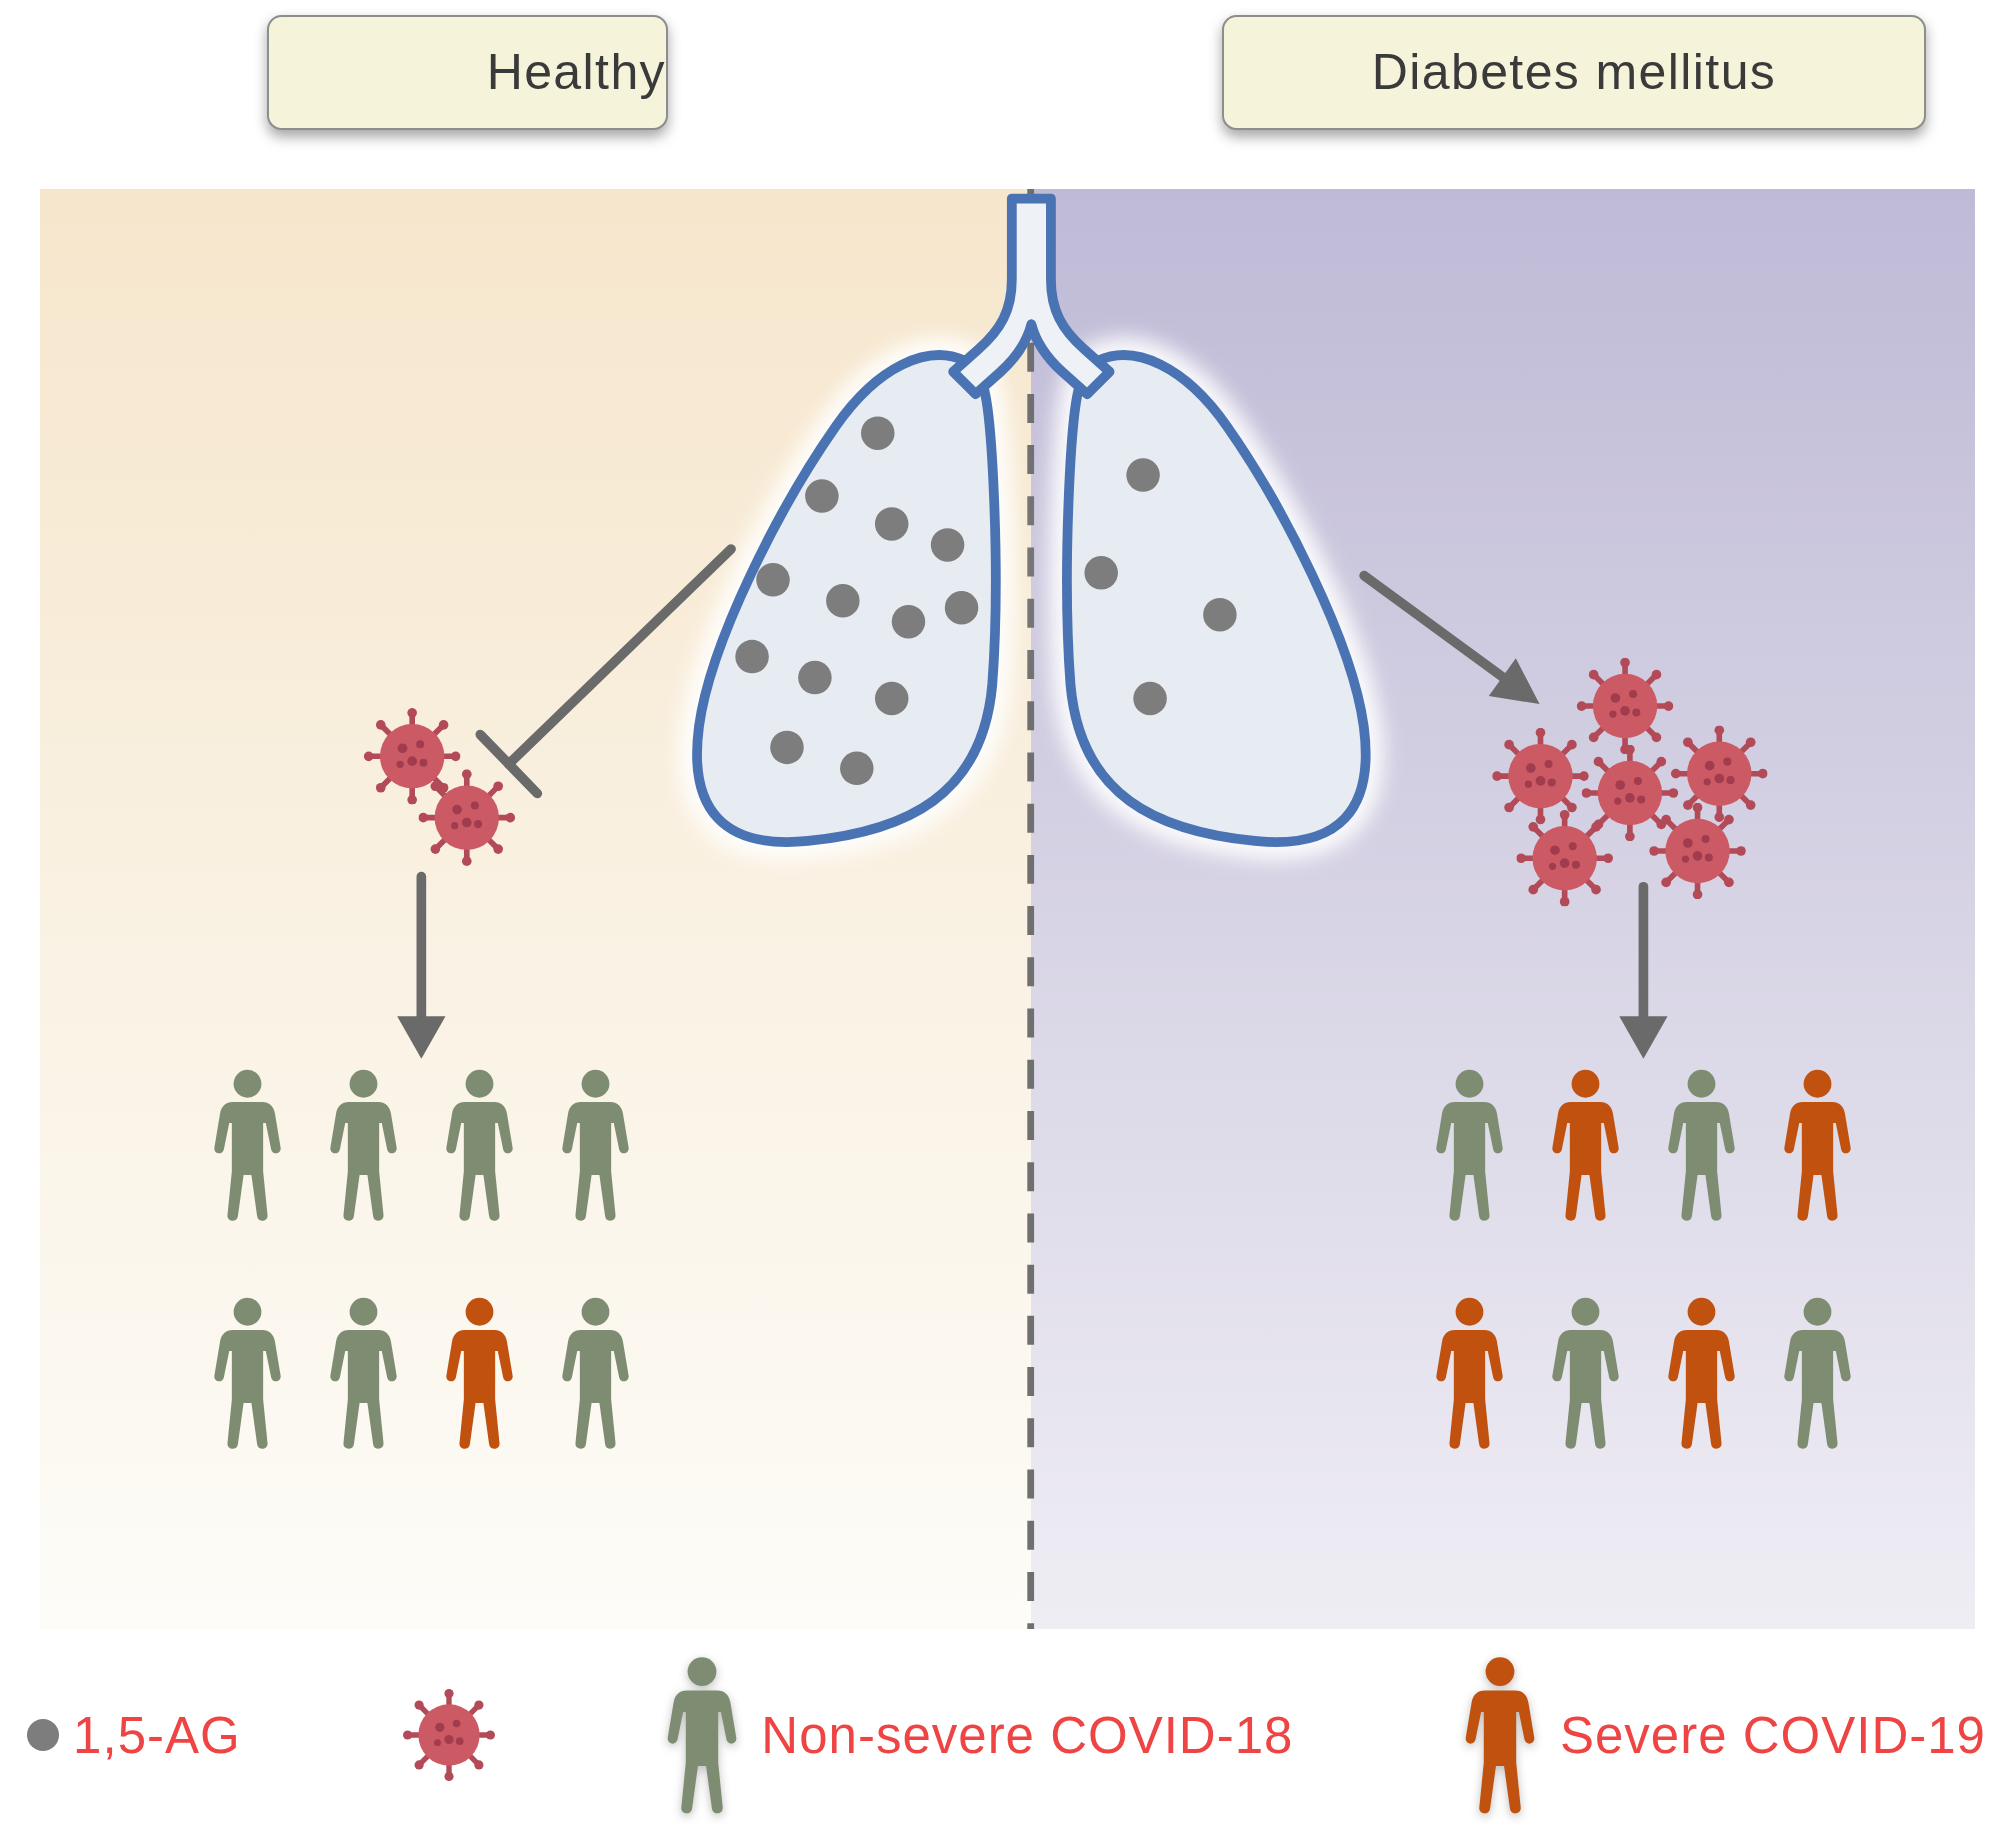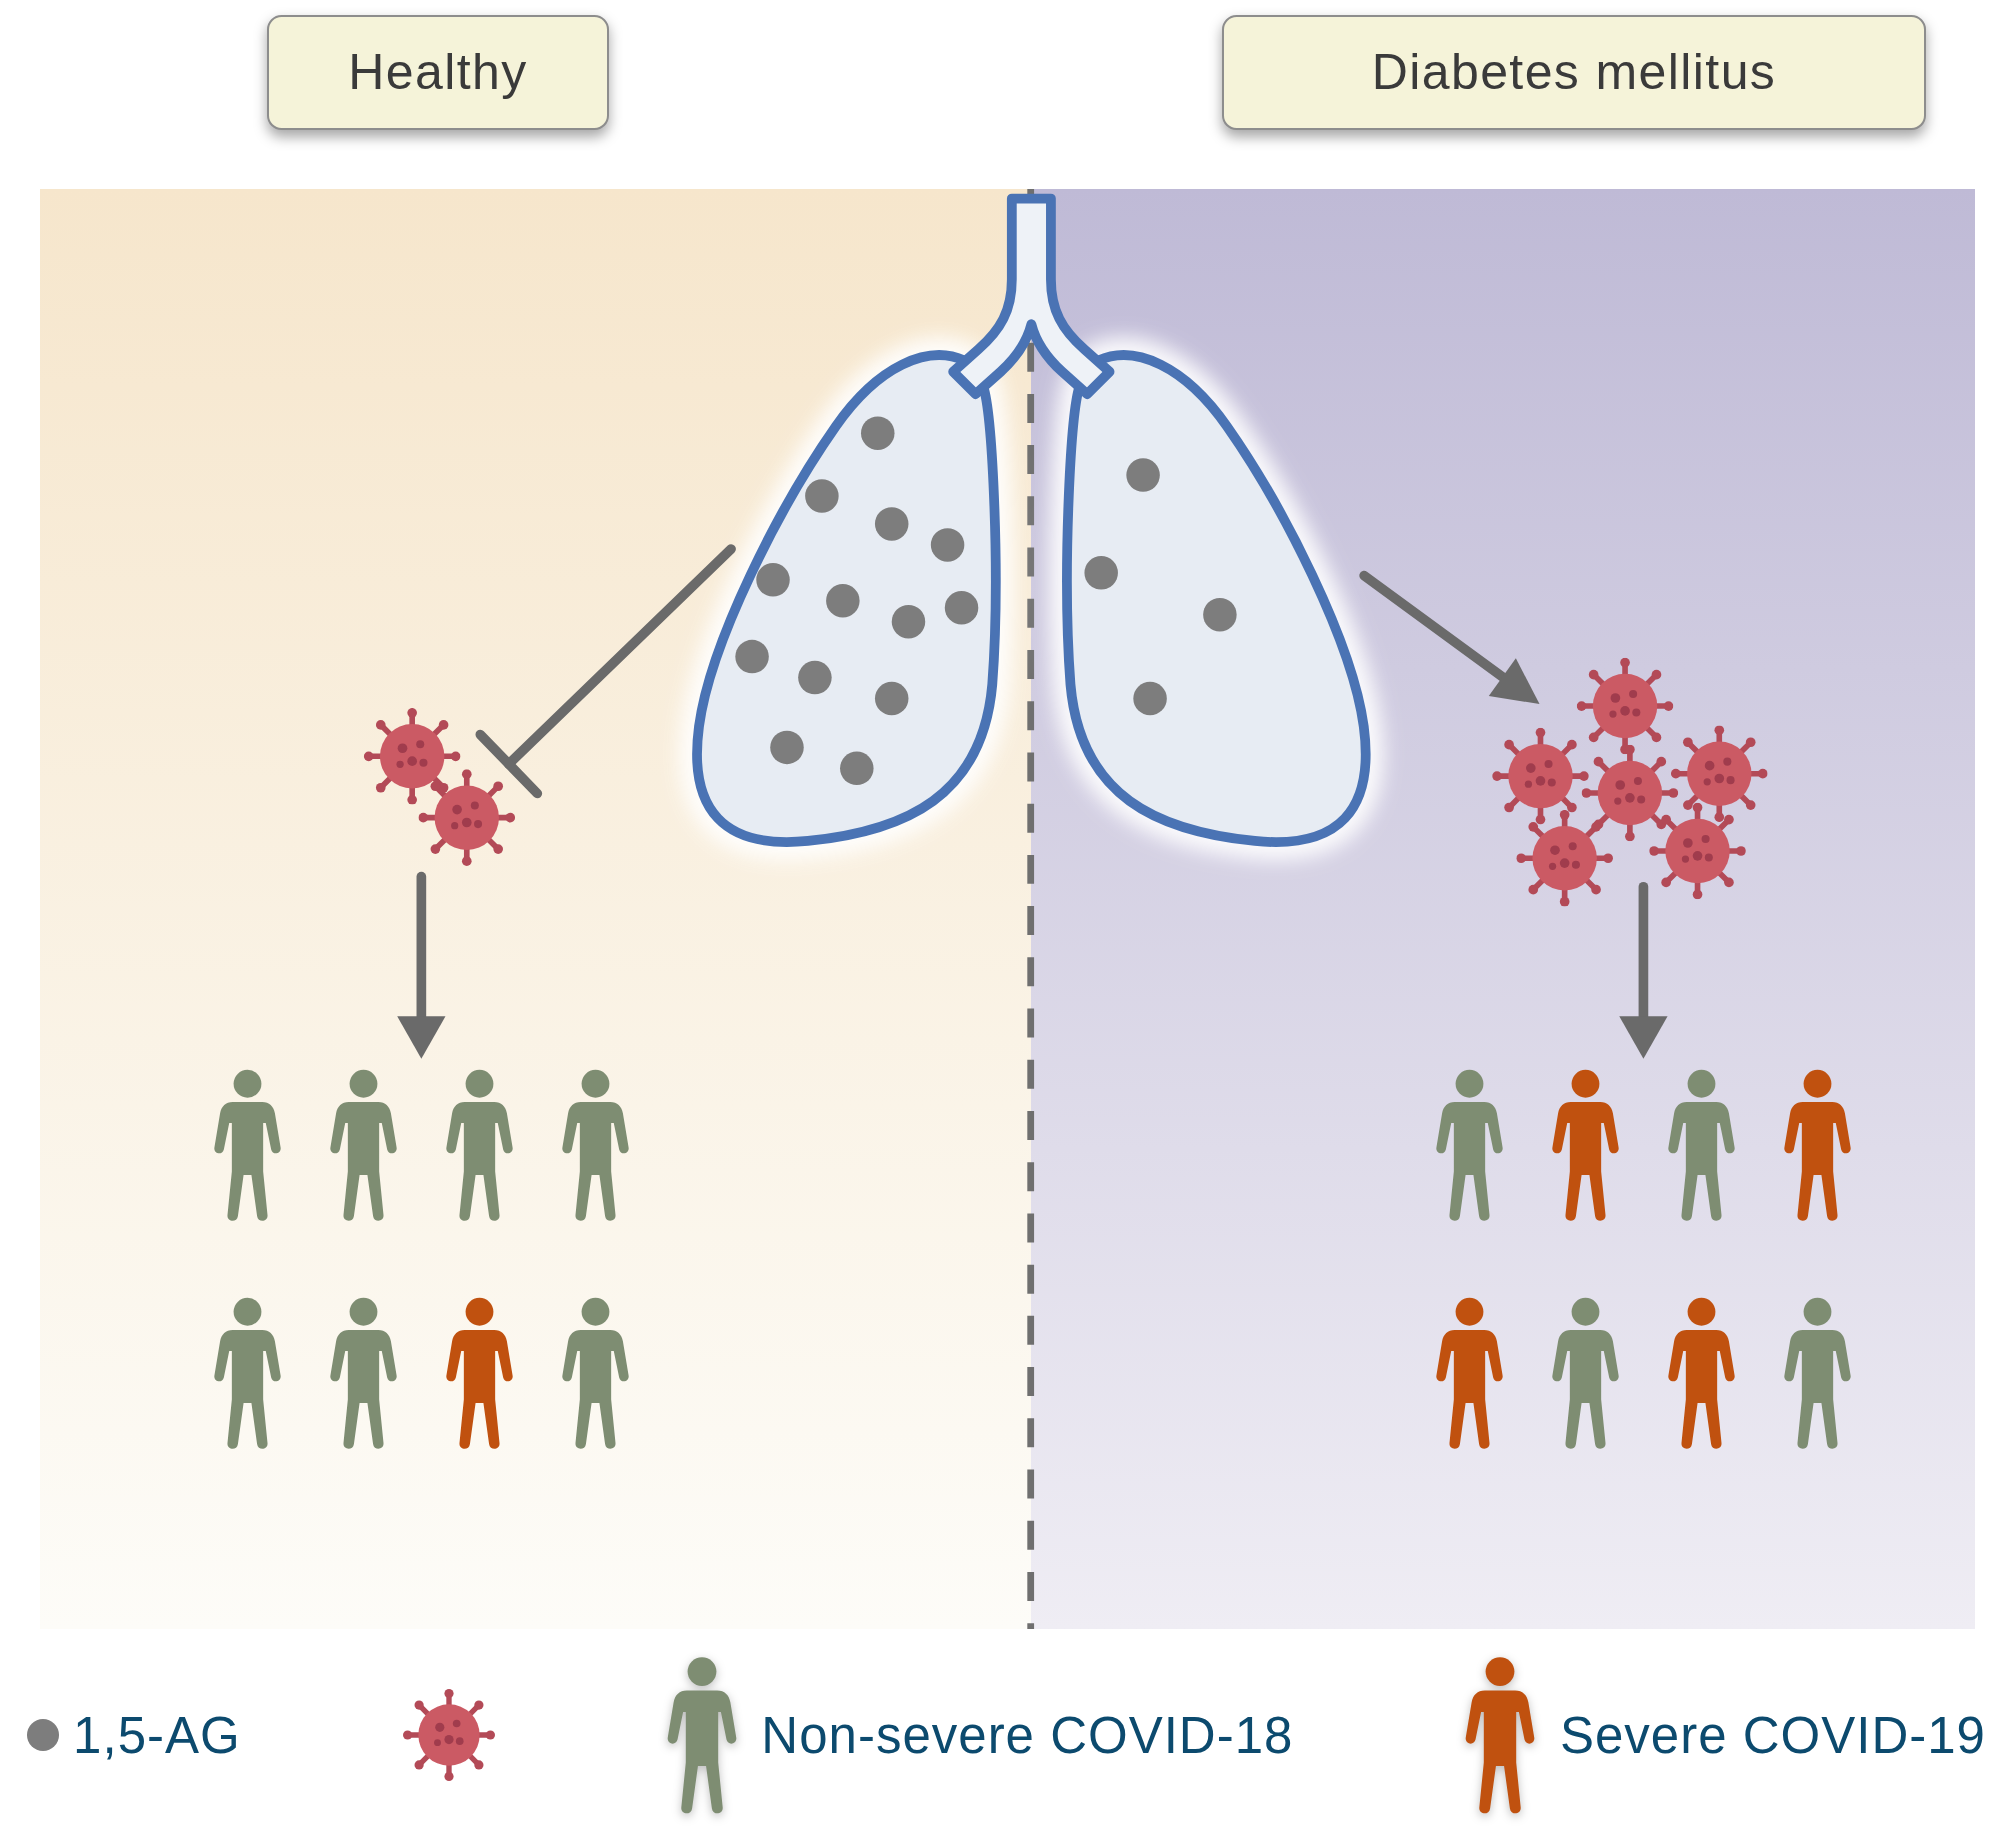--- a/index.html
+++ b/index.html
@@ -18,21 +18,21 @@
     height:115px;
     background:#f5f3d9;
     border:2.4px solid #8d8d8d;
     border-radius:14.5px;
     box-shadow:0 6.8px 12.6px rgba(0,0,0,0.35);
     display:flex; align-items:center; justify-content:center;
     font-size:50px;
     color:#3a3a3a;
     letter-spacing:1.4px;
   }
-  .pill-healthy  { left:267px;  width:342px; }
+  .pill-healthy  { left:267px;  width:401px;justify-content:flex-end; }
   .pill-diabetes { left:1222px; width:704px; }
 
   
   .panel {
     position:absolute;
     left:40px; top:189px;
     width:1935px; height:1440px;
   }
   .bg-left {
     position:absolute; left:0; top:0; width:991px; height:100%;
@@ -58,21 +58,21 @@
   .person.non_severe { color:var(--non-severe, #7e8d72); }
   .person.severe     { color:var(--severe, #c0510f); }
 
   
   .legend {
     position:absolute;
     left:26.6px; right:29px; top:1641px; height:188px;
     display:flex; align-items:center; justify-content:space-between;
   }
   .legend-item { display:flex; align-items:center; gap:14.5px; }
-  .legend-label { font-size:51px; color:#0c4a6e; letter-spacing:1px; white-space:nowrap; }
+  .legend-label { font-size:51px; color:#ef4444; letter-spacing:1px; white-space:nowrap; }
   .legend-dot {
     width:32px; height:32px; border-radius:50%;
     background:var(--ag-dot, #7d7d7d); display:inline-block;
   }
   .legend-virus  { width:92px; height:92px; }
   .legend-person { width:90px; height:165px; filter:drop-shadow(0 3.9px 4.8px rgba(0,0,0,0.25)); }
 
   .defs-hidden { position:absolute; width:0; height:0; overflow:hidden; }
 </style>
 </head>

